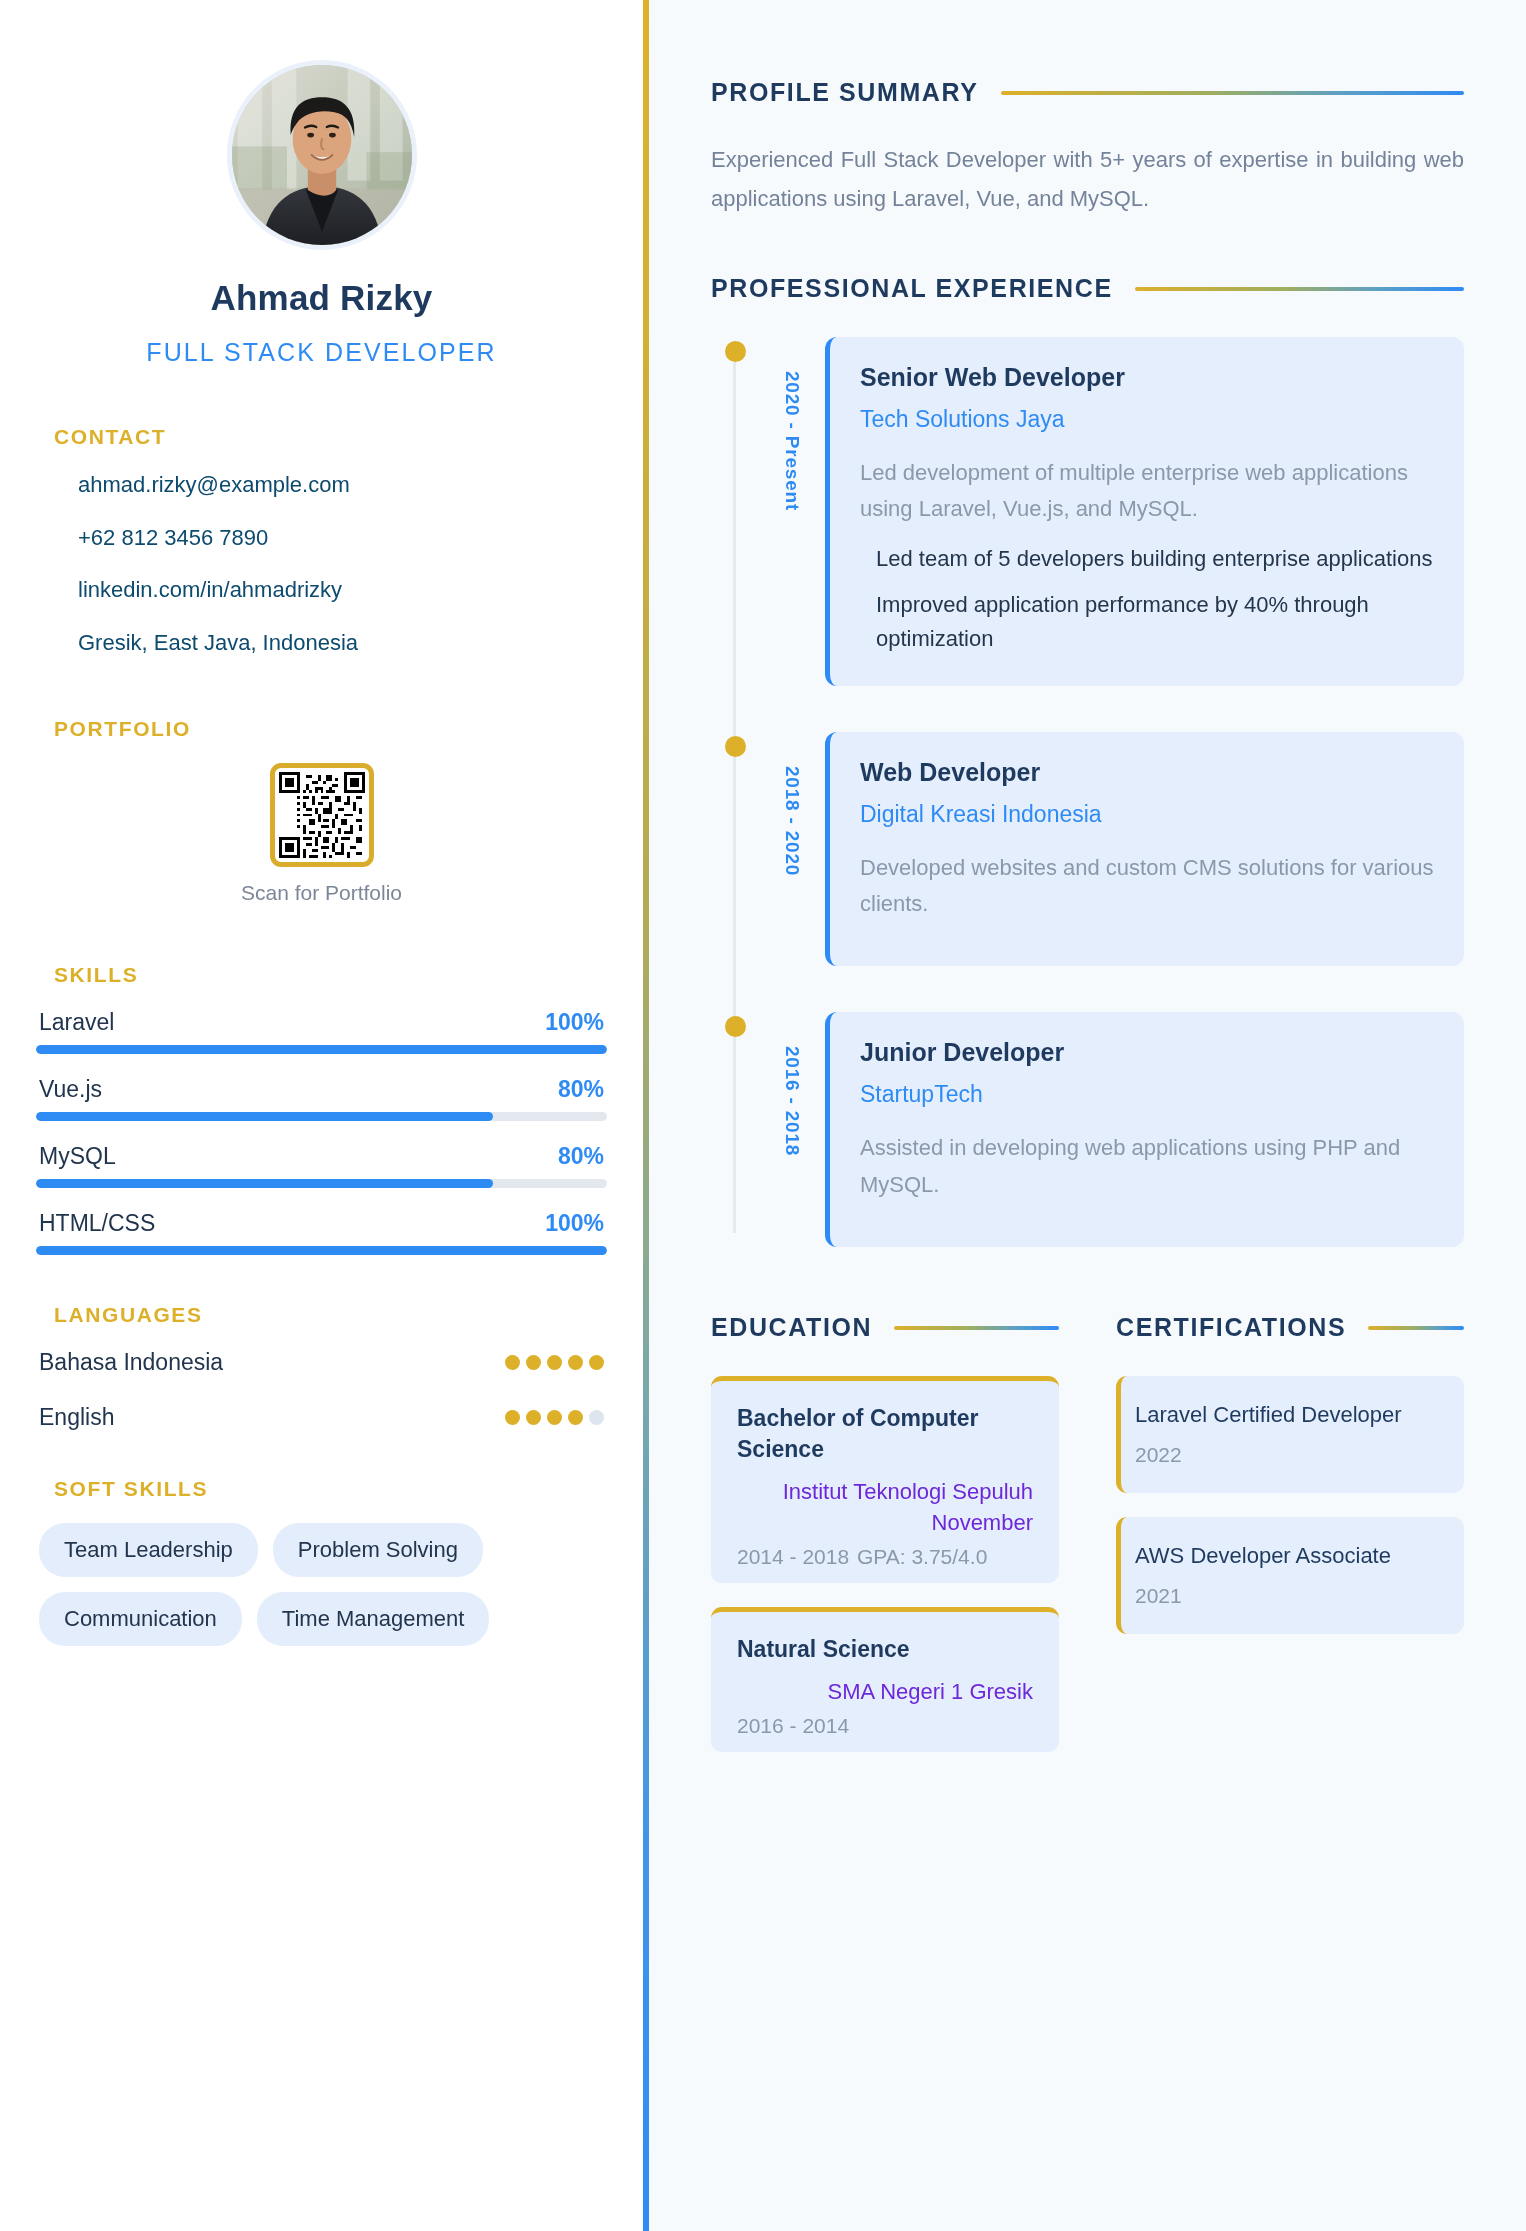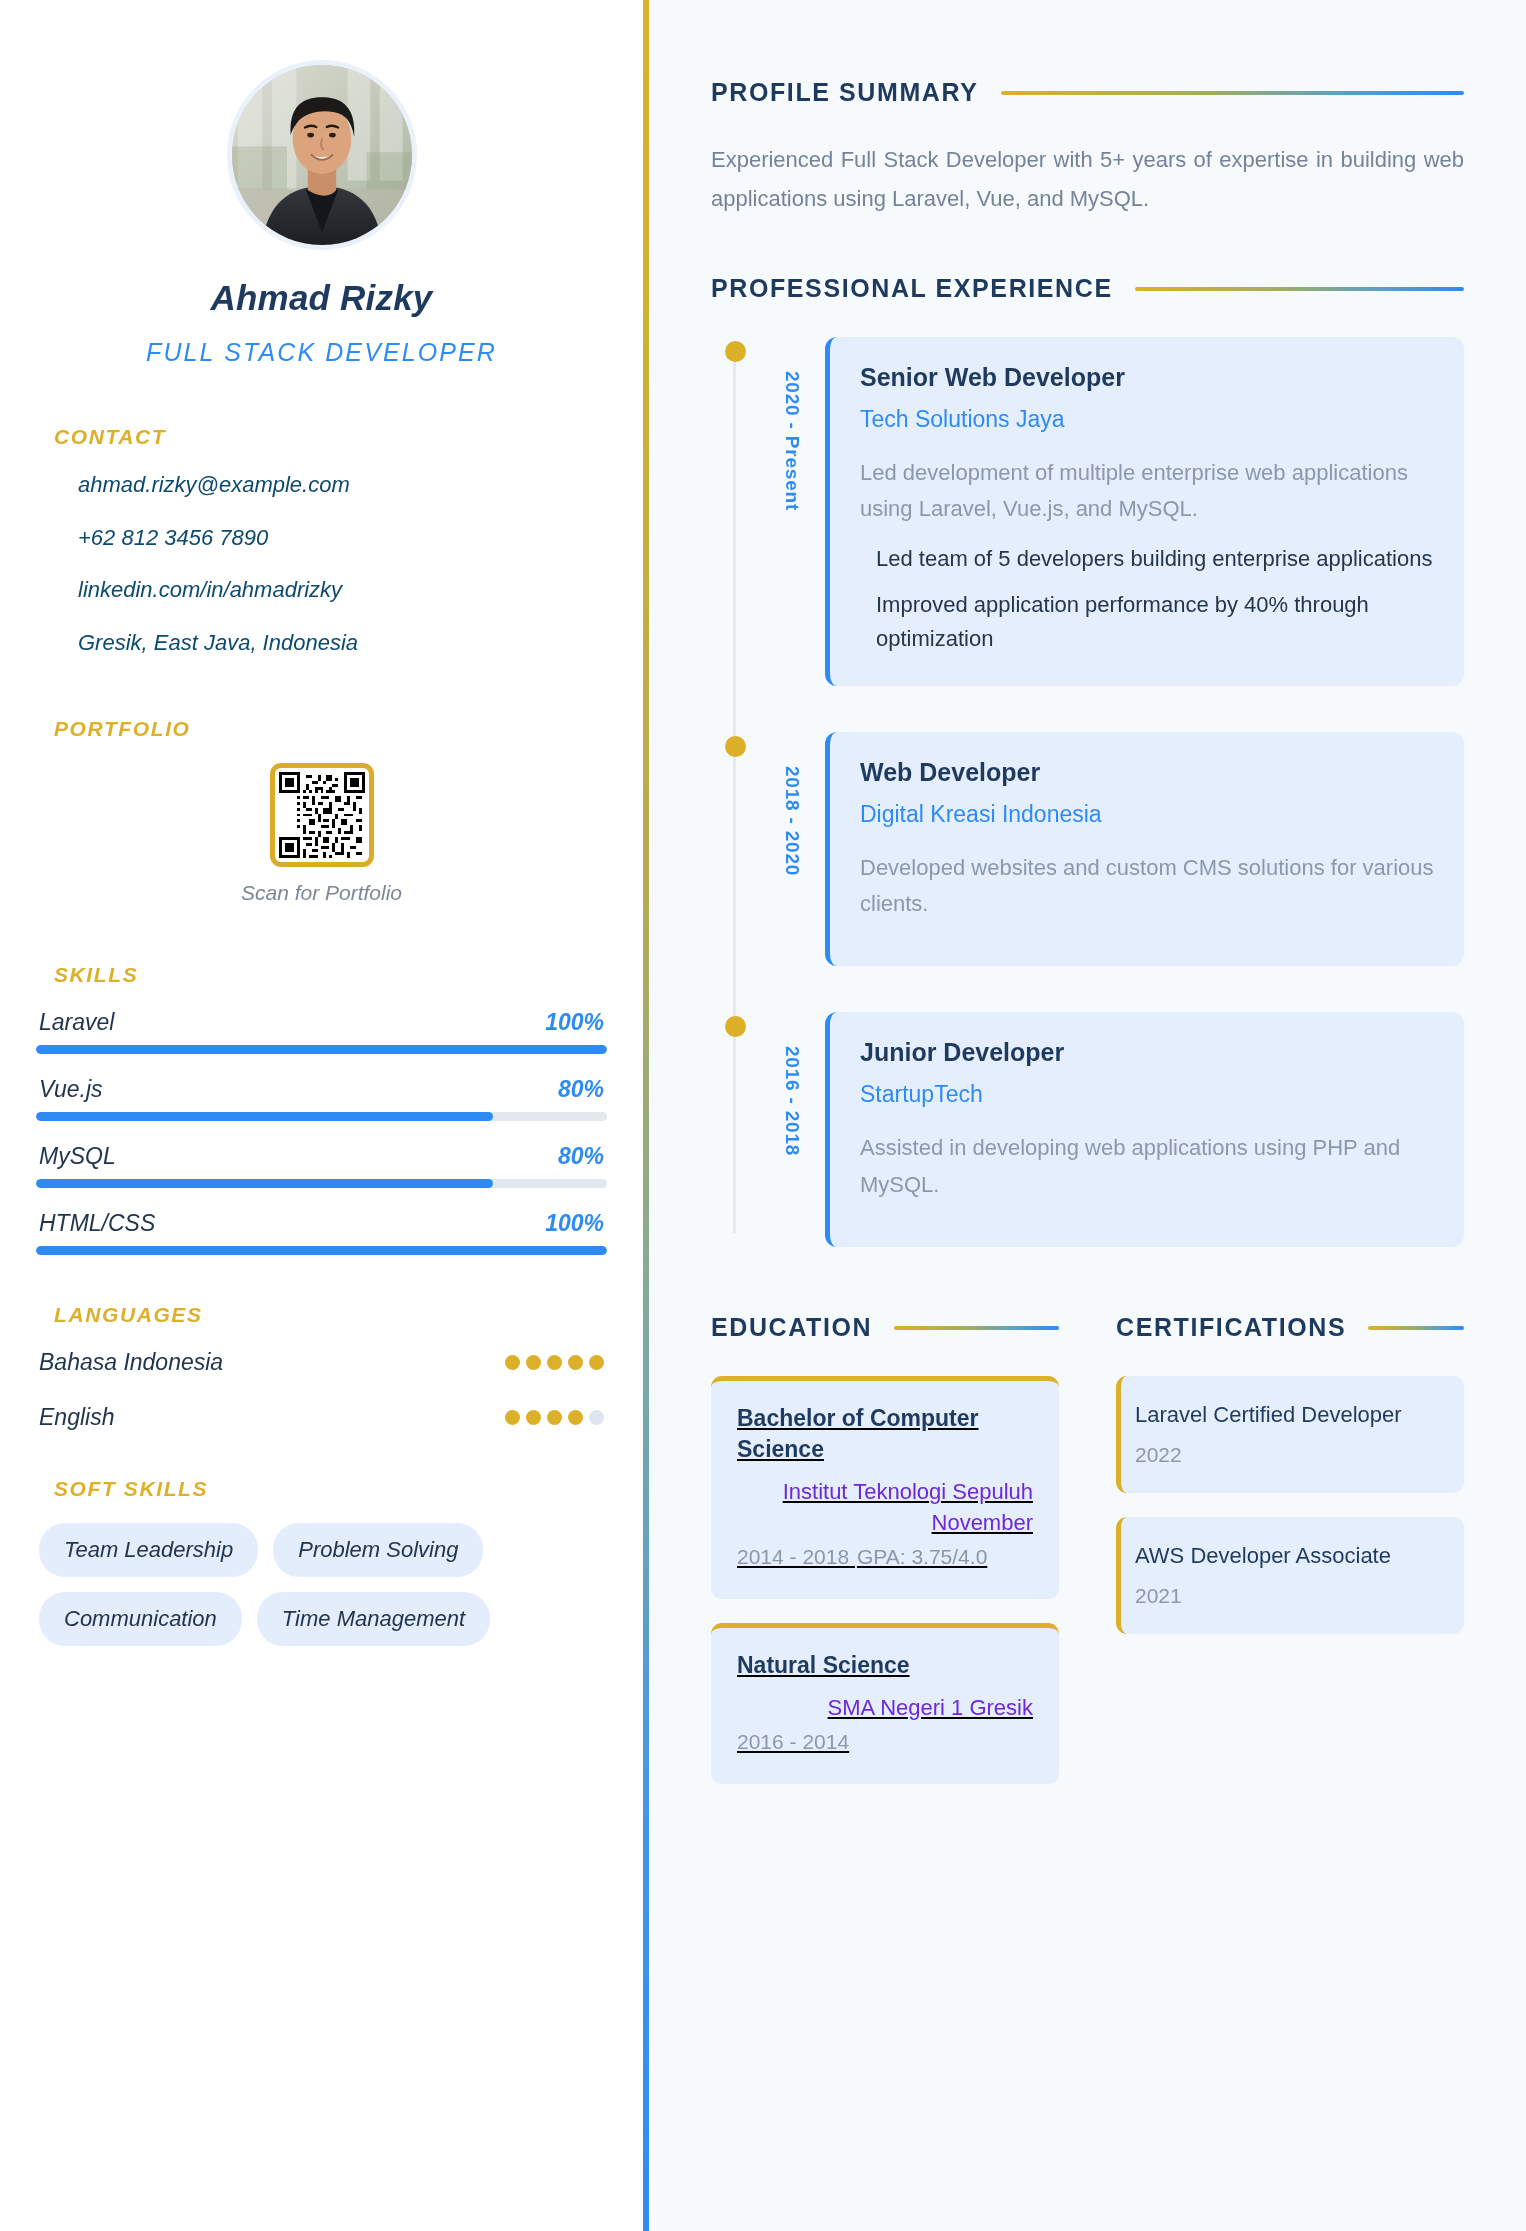--- a/index.html
+++ b/index.html
@@ -19,21 +19,20 @@
   }
 
   
   .left-col {
     width: 643px;
     height: 1864px;
     background: #ffffff;
     padding: 60px 36px 0 36px;
     position: relative;
     flex: 0 0 643px;
-    font-style: italic;
   }
   .divider {
     width: 6px;
     flex: 0 0 6px;
     height: 2231px;
     background: linear-gradient(to bottom, #dcb12c 0%, #d3b032 14%, #b5ab52 40%, #7aa9a8 62%, #4295e8 82%, #2f8cf5 100%);
   }
 
   
   .avatar-wrap {
@@ -269,23 +268,22 @@
   
   .bottom-grid {
     display: flex;
     gap: 57px;
   }
   .bg-col { flex: 1 1 0; min-width: 0; }
   .edu-card {
     background: #e5eefc;
     border-top: 5px solid #ddb02a;
     border-radius: 11px;
-    padding: 22px 26px 30px 26px;
+    padding: 22px 26px 14px 26px;
     margin-bottom: 24px;
-    text-decoration: underline;
   }
   .edu-degree {
     font-size: 23px;
     font-weight: bold;
     color: #1e3a5f;
     line-height: 1.35;
     margin-bottom: 12px;
   }
   .edu-school {
     font-size: 22px;

